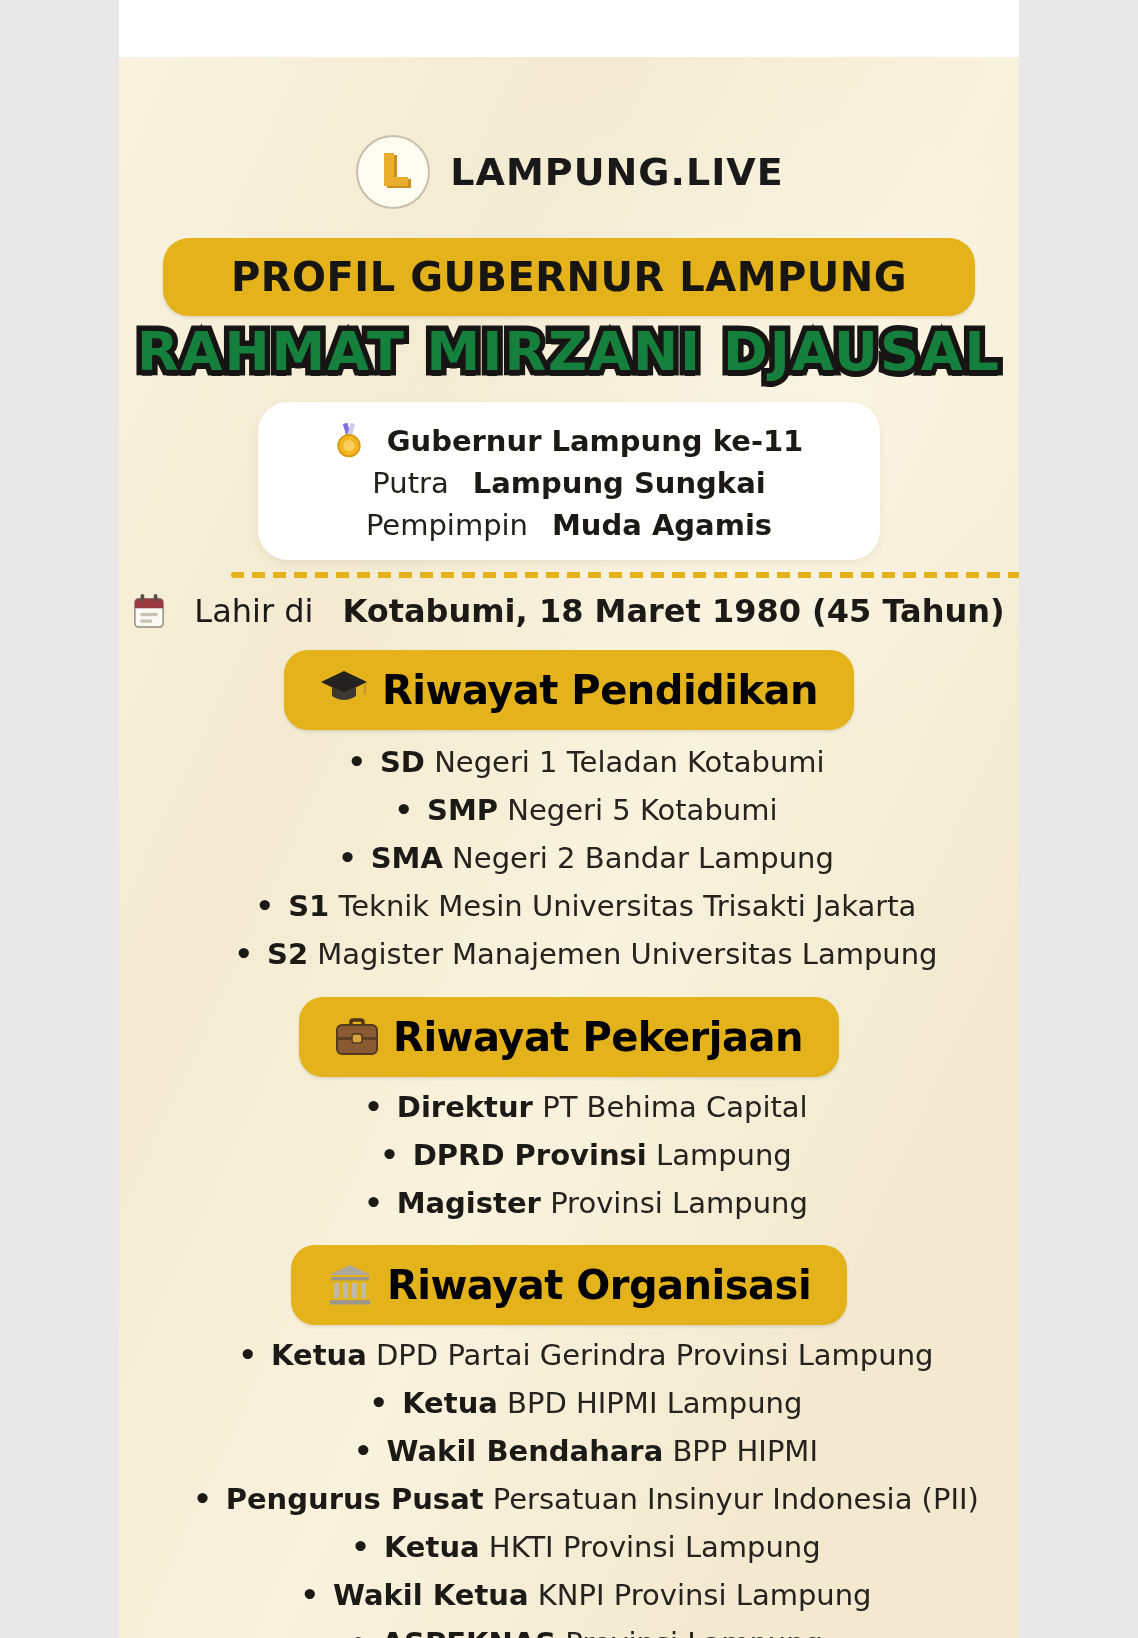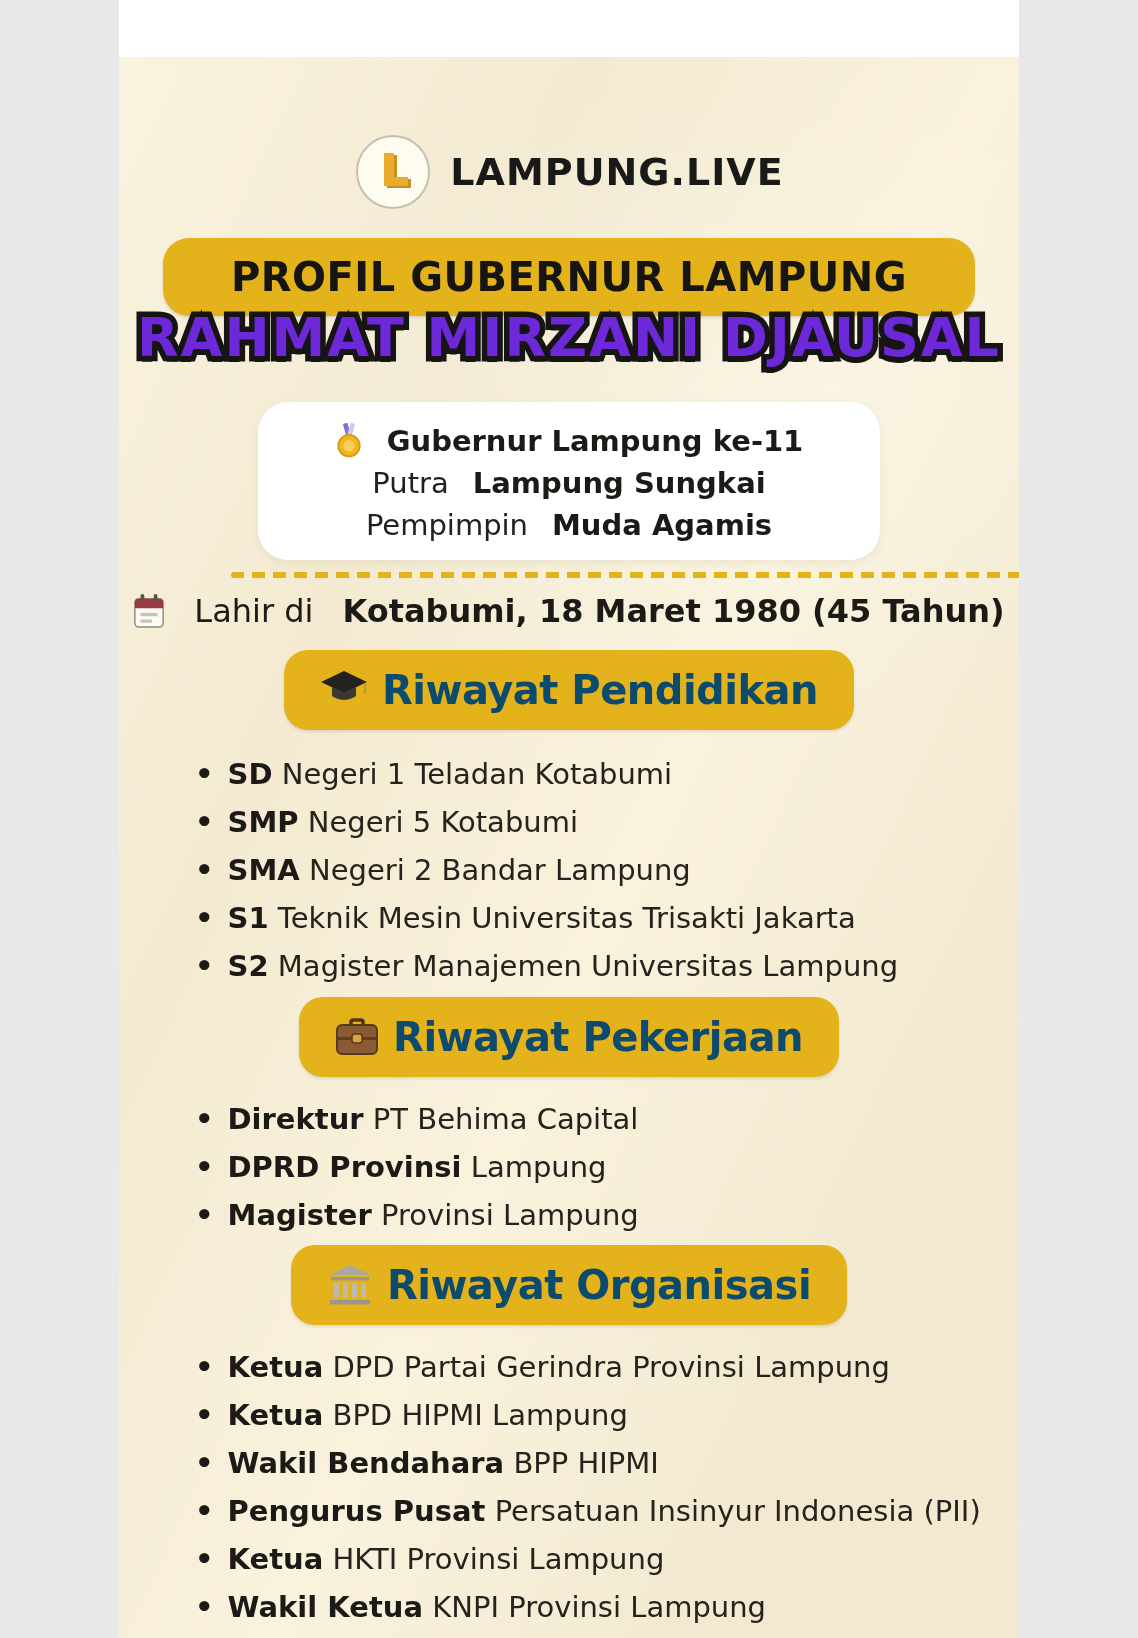--- a/index.html
+++ b/index.html
@@ -36,27 +36,27 @@
     border-radius: 26px;
     padding: 16px 68px;
     font-size: 40px;
     font-weight: bold;
     letter-spacing: 0.5px;
     color: #171511;
     box-shadow: 0 2px 3px rgba(0,0,0,0.10);
   }
 
   .big-name {
-    top: 298px;
+    top: 312px;
     font-size: 54px;
     line-height: 80px;
     font-weight: bold;
     letter-spacing: 2px;
     white-space: nowrap;
-    color: #6d28d9;
+    color: #15803d;
     -webkit-text-stroke: 11px #161513;
     paint-order: stroke fill;
     text-shadow: 0 6px 0 #161513;
   }
 
   .info-card {
     position: absolute;
     top: 402px; left: 50%;
     transform: translateX(-50%);
     width: 622px;
@@ -91,34 +91,34 @@
   .section-badge {
     display: inline-flex;
     align-items: center;
     gap: 14px;
     background: #E4B31B;
     border-radius: 24px;
     padding: 17px 36px;
     font-size: 40px;
     font-weight: bold;
     letter-spacing: -0.5px;
-    color: #0c4a6e;
+    color: #000000;
     box-shadow: 0 2px 3px rgba(0,0,0,0.10);
   }
   .sec-edu-badge  { top: 650px; }
   .sec-work-badge { top: 997px; }
   .sec-org-badge  { top: 1245px; }
 
   .list {
     position: absolute;
     left: 0; right: 0;
     list-style: none;
-    margin: 12px;
+    margin: 0;
     padding: 0 30px 0 64px;
-    text-align: left;
+    text-align: center;
   }
   .list li { font-size: 29px; line-height: 48px; white-space: nowrap; color: #26231e; }
   .list li::before { content: "•"; font-weight: bold; margin-right: 14px; color: #1c1a16; }
   .sec-edu-list  { top: 738px; }
   .sec-work-list { top: 1083px; }
   .sec-org-list  { top: 1331px; }
 
   .icon { flex: 0 0 auto; display: inline-block; vertical-align: middle; }
 </style>
 </head>

